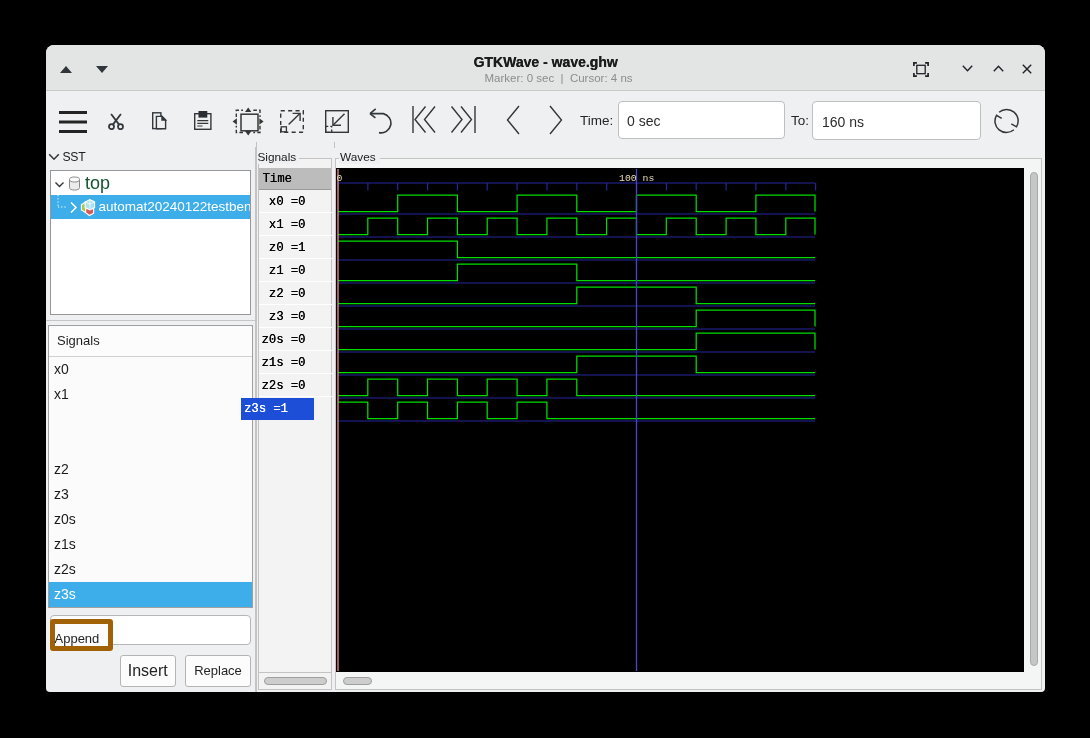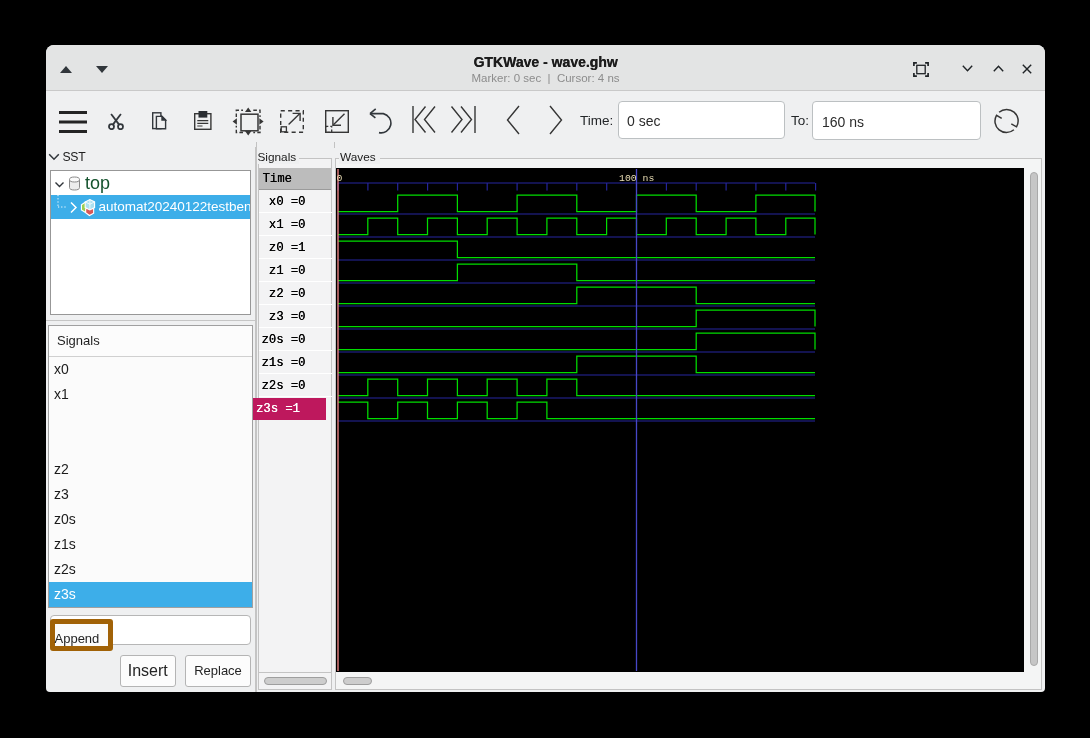--- a/index.html
+++ b/index.html
@@ -8,21 +8,21 @@
 .mono{font-family:"Liberation Mono",monospace;font-size:12.2px;text-shadow:0.3px 0 0 currentColor}
 svg{display:block}
 </style></head>
 <body>
 <div id="win">
 
   <div class="abs" style="left:0;top:0;width:999px;height:46px;background:#e3e4e4;border-bottom:1px solid #c9c9c9"></div>
   <div class="abs" style="left:14px;top:21px;width:0;height:0;border-left:6px solid transparent;border-right:6px solid transparent;border-bottom:7px solid #31363b"></div>
   <div class="abs" style="left:50px;top:21px;width:0;height:0;border-left:6px solid transparent;border-right:6px solid transparent;border-top:7px solid #31363b"></div>
   <div class="abs" style="left:0;top:8.5px;width:999px;text-align:center;font-size:14px;font-weight:bold;color:#1c1c1c;text-shadow:0.3px 0 0 #1c1c1c">GTKWave - wave.ghw</div>
-  <div class="abs" style="left:0;top:26.5px;width:999px;text-align:center;font-size:11.5px;color:#8c8c8c">Marker: 0 sec&nbsp; |&nbsp; Cursor: 4 ns</div>
+  <div class="abs" style="left:13px;top:26.5px;width:999px;text-align:center;font-size:11.5px;color:#8c8c8c">Marker: 0 sec&nbsp; |&nbsp; Cursor: 4 ns</div>
   <svg class="abs" style="left:866.5px;top:17px" width="16" height="15" viewBox="0 0 16 15">
     <rect x="3.8" y="3.3" width="8.4" height="8.4" fill="none" stroke="#1f2326" stroke-width="1.3"></rect>
     <g stroke="#1f2326" stroke-width="1.7" fill="none">
       <path d="M0.9 3.9 V0.9 H3.9"></path>
         <path d="M12.1 0.9 H15.1 V3.9"></path>
         <path d="M15.1 11.1 V14.1 H12.1"></path>
         <path d="M3.9 14.1 H0.9 V11.1"></path>
     </g>
   </svg>
   <svg class="abs" style="left:916px;top:20px" width="11" height="7" viewBox="0 0 11 7">
@@ -198,21 +198,21 @@
   <div class="abs mono" style="left:212.5px;top:122.5px;width:72.5px;height:22.5px;background:#bcbcbc;border-bottom:1px solid #9b9b9b;color:#000;line-height:22px;padding-left:4px">Time</div>
   <div class="abs mono" style="left:212.5px;top:145.7px;width:73px;height:22.3px;border-bottom:1px solid #fff;color:#000000;line-height:22.3px;white-space:pre;padding-left:3px"> x0 =0</div>
   <div class="abs mono" style="left:212.5px;top:168.7px;width:73px;height:22.3px;border-bottom:1px solid #fff;color:#000;line-height:22.3px;white-space:pre;padding-left:3px"> x1 =0</div>
   <div class="abs mono" style="left:212.5px;top:191.7px;width:73px;height:22.3px;border-bottom:1px solid #fff;color:#000;line-height:22.3px;white-space:pre;padding-left:3px"> z0 =1</div>
   <div class="abs mono" style="left:212.5px;top:214.7px;width:73px;height:22.3px;border-bottom:1px solid #fff;color:#000;line-height:22.3px;white-space:pre;padding-left:3px"> z1 =0</div>
   <div class="abs mono" style="left:212.5px;top:237.7px;width:73px;height:22.3px;border-bottom:1px solid #fff;color:#000;line-height:22.3px;white-space:pre;padding-left:3px"> z2 =0</div>
   <div class="abs mono" style="left:212.5px;top:260.7px;width:73px;height:22.3px;border-bottom:1px solid #fff;color:#000;line-height:22.3px;white-space:pre;padding-left:3px"> z3 =0</div>
   <div class="abs mono" style="left:212.5px;top:283.7px;width:73px;height:22.3px;border-bottom:1px solid #fff;color:#000;line-height:22.3px;white-space:pre;padding-left:3px">z0s =0</div>
   <div class="abs mono" style="left:212.5px;top:306.7px;width:73px;height:22.3px;border-bottom:1px solid #fff;color:#000;line-height:22.3px;white-space:pre;padding-left:3px">z1s =0</div>
   <div class="abs mono" style="left:212.5px;top:329.7px;width:73px;height:22.3px;border-bottom:1px solid #fff;color:#000;line-height:22.3px;white-space:pre;padding-left:3px">z2s =0</div>
-  <div class="abs mono" style="left:207px;top:352.7px;width:73px;height:22.3px;background:#be185d;color:#fff;line-height:22.3px;white-space:pre;padding-left:3px">z3s =1</div>
+  <div class="abs mono" style="left:195px;top:352.7px;width:73px;height:22.3px;background:#1d4ed8;color:#fff;line-height:22.3px;white-space:pre;padding-left:3px">z3s =1</div>
   <div class="abs" style="left:212.5px;top:627px;width:73px;height:1px;background:#c3c3c3"></div>
   <div class="abs" style="left:218px;top:632px;width:63px;height:7.5px;background:#cdcdcd;border:1px solid #9e9e9e;border-radius:4px"></div>
 
   <div class="abs" style="left:289px;top:113px;width:706.5px;height:532px;background:#f4f5f5;border:1px solid #c3c3c3"></div>
   <div class="abs" style="left:293px;top:104.5px;font-size:11.8px;color:#202020;background:#eff0f1;padding:0 4px 0 1px">Waves</div>
   <div class="abs" style="left:290px;top:123px;width:688px;height:504px;background:#000;overflow:hidden">
     <svg width="689" height="504" style="position:absolute;left:0;top:0">
 <line x1="2.0" y1="15" x2="479.0" y2="15" stroke="#2626a0" stroke-width="1.15"></line>
 <line x1="2.0" y1="15" x2="2.0" y2="22.5" stroke="#2626a0" stroke-width="1.15"></line>
 <line x1="31.9" y1="15" x2="31.9" y2="22.5" stroke="#2626a0" stroke-width="1.15"></line>

